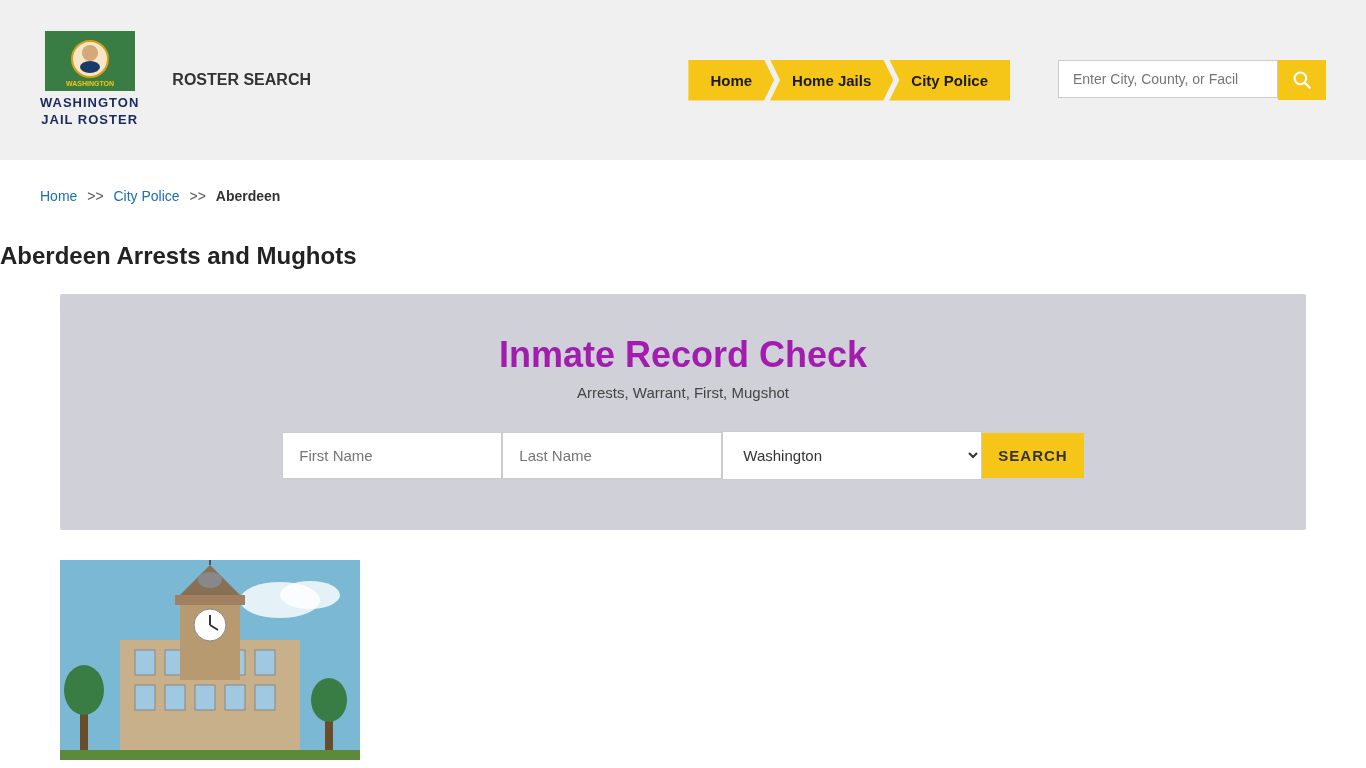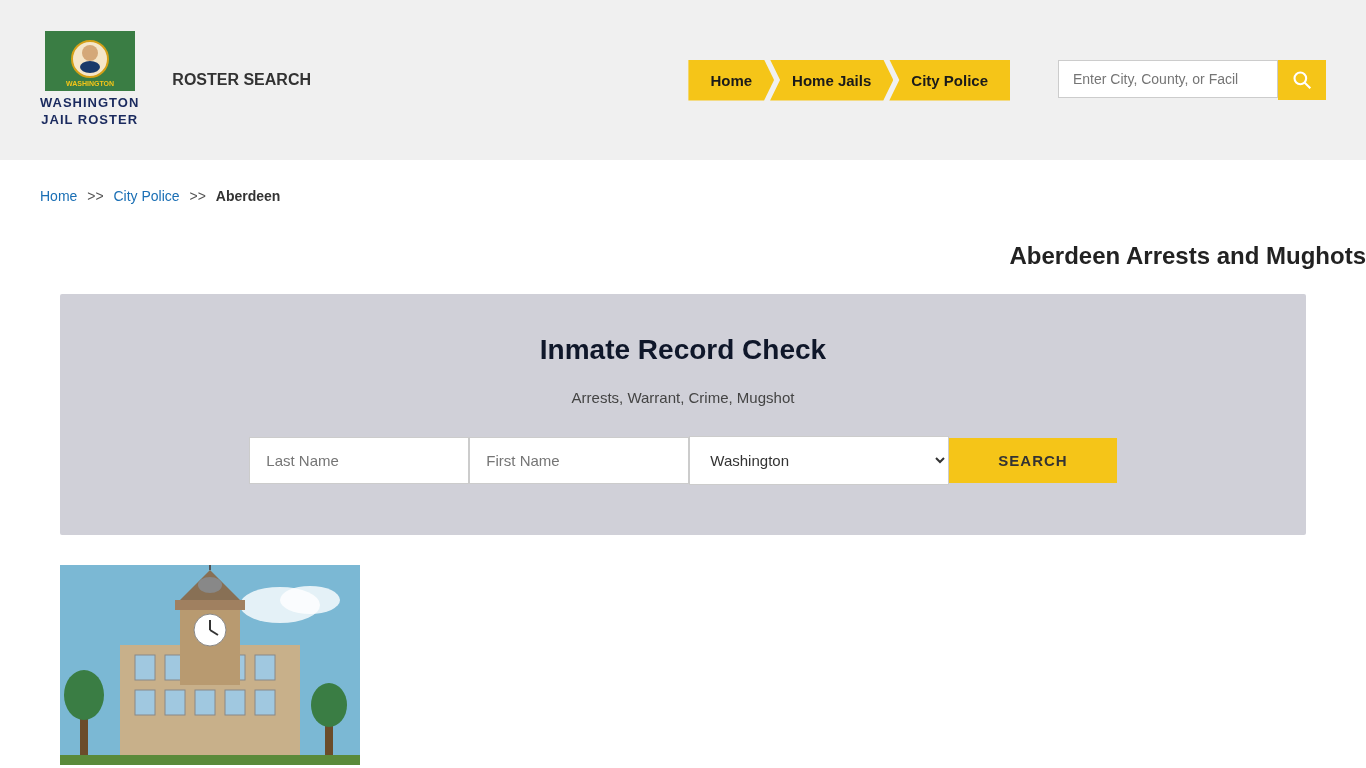--- a/index.html
+++ b/index.html
@@ -97,40 +97,40 @@
       margin: 0 6px;
       color: #555;
     }
     .breadcrumb .current {
       font-weight: bold;
       color: #333;
     }
 
     
     .page-title {
-      text-align: right;
+      text-align: left;
       font-size: 24px;
       font-weight: bold;
       margin: 10px 0 24px;
       color: #222;
     }
 
     
     .record-check-section {
       background: #d0d0d8;
       margin: 0 60px;
       padding: 40px 60px 50px;
       border-radius: 2px;
     }
     .record-check-title {
       text-align: center;
-      font-size: 28px;
-      font-weight: bold;
-      color: #0f172a;
-      margin-bottom: 23px;
+      font-size: 36px;
+      font-weight: bold;
+      color: #a21caf;
+      margin-bottom: 8px;
     }
     .record-check-subtitle {
       text-align: center;
       font-size: 15px;
       color: #444;
       margin-bottom: 30px;
     }
     .search-form {
       display: flex;
       gap: 0;
@@ -152,21 +152,21 @@
       font-size: 15px;
       width: 260px;
       color: #333;
       background: #fff;
       outline: none;
       -webkit-appearance: auto;
     }
     .search-form-btn {
       background: #f5c518;
       border: none;
-      padding: 14px 49px;
+      padding: 14px 16px;
       font-size: 15px;
       font-weight: bold;
       color: #333;
       cursor: pointer;
       letter-spacing: 1px;
       text-transform: uppercase;
     }
     .sponsored-label {
       font-size: 12px;
       color: #888;
@@ -254,25 +254,25 @@
   <span class="sep">&gt;&gt;</span>
   <a href="#">City Police</a>
   <span class="sep">&gt;&gt;</span>
   <span class="current">Aberdeen</span>
 </nav>
 
 <h1 class="page-title">Aberdeen Arrests and Mughots</h1>
 
 <section class="record-check-section">
   <h2 class="record-check-title">Inmate Record Check</h2>
-  <p class="record-check-subtitle">Arrests, Warrant, Crime, Mugshot</p>
+  <p class="record-check-subtitle">Arrests, Warrant, First, Mugshot</p>
 
   <div class="search-form">
+    <input type="text" placeholder="First Name" style="">
     <input type="text" placeholder="Last Name" style="">
-    <input type="text" placeholder="First Name" style="">
     <select id="state-select">
     <option value="Alabama">Alabama</option><option value="Alaska">Alaska</option><option value="Arizona">Arizona</option><option value="Arkansas">Arkansas</option><option value="California">California</option><option value="Colorado">Colorado</option><option value="Connecticut">Connecticut</option><option value="Delaware">Delaware</option><option value="Florida">Florida</option><option value="Georgia">Georgia</option><option value="Hawaii">Hawaii</option><option value="Idaho">Idaho</option><option value="Illinois">Illinois</option><option value="Indiana">Indiana</option><option value="Iowa">Iowa</option><option value="Kansas">Kansas</option><option value="Kentucky">Kentucky</option><option value="Louisiana">Louisiana</option><option value="Maine">Maine</option><option value="Maryland">Maryland</option><option value="Massachusetts">Massachusetts</option><option value="Michigan">Michigan</option><option value="Minnesota">Minnesota</option><option value="Mississippi">Mississippi</option><option value="Missouri">Missouri</option><option value="Montana">Montana</option><option value="Nebraska">Nebraska</option><option value="Nevada">Nevada</option><option value="New Hampshire">New Hampshire</option><option value="New Jersey">New Jersey</option><option value="New Mexico">New Mexico</option><option value="New York">New York</option><option value="North Carolina">North Carolina</option><option value="North Dakota">North Dakota</option><option value="Ohio">Ohio</option><option value="Oklahoma">Oklahoma</option><option value="Oregon">Oregon</option><option value="Pennsylvania">Pennsylvania</option><option value="Rhode Island">Rhode Island</option><option value="South Carolina">South Carolina</option><option value="South Dakota">South Dakota</option><option value="Tennessee">Tennessee</option><option value="Texas">Texas</option><option value="Utah">Utah</option><option value="Vermont">Vermont</option><option value="Virginia">Virginia</option><option value="Washington" selected="">Washington</option><option value="West Virginia">West Virginia</option><option value="Wisconsin">Wisconsin</option><option value="Wyoming">Wyoming</option></select>
     <button class="search-form-btn">SEARCH</button>
   </div>
 
 </section>
 
 <div class="bottom-section">
 
   <div class="building-img">

